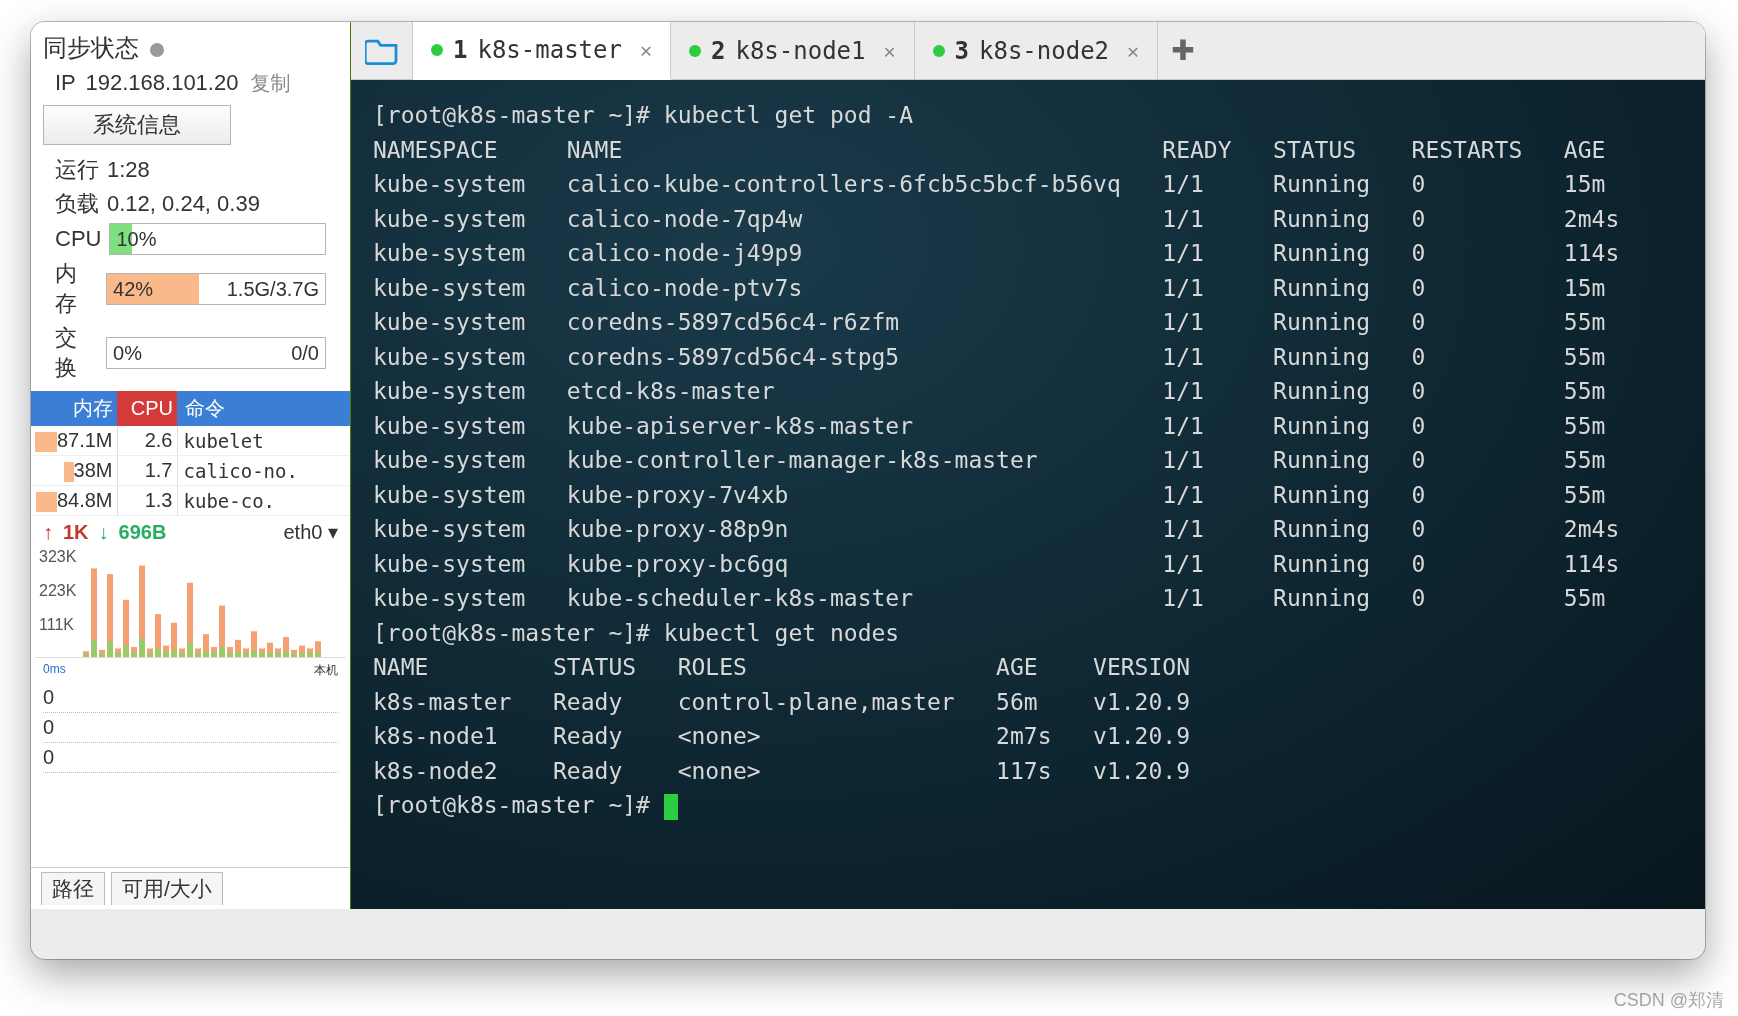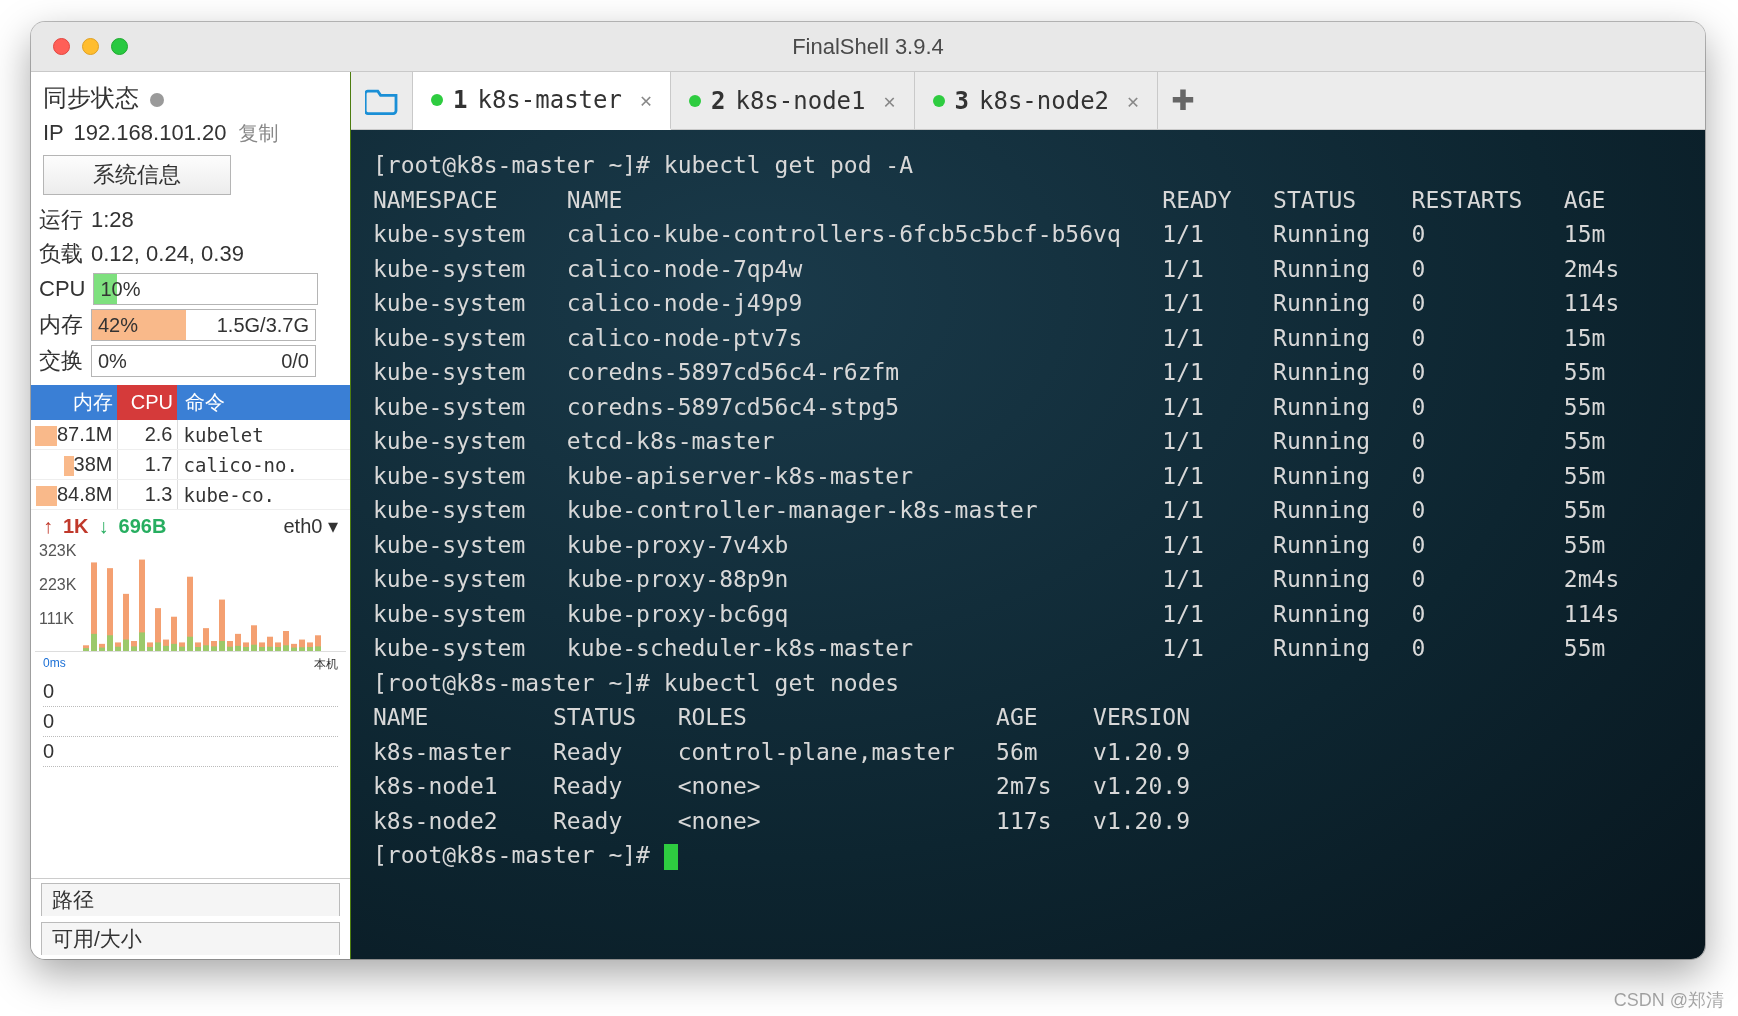--- a/index.html
+++ b/index.html
@@ -40,32 +40,32 @@
   width: 320px;
   background: #fff;
   border-right: 1px solid #4d7c0f;
   font-size: 22px;
   color: #333;
   display: flex;
   flex-direction: column;
 }
 .sb-sync { font-size: 24px; font-weight: 500; padding: 10px 12px 6px; }
 .sb-sync .grey-dot { display: inline-block; width: 14px; height: 14px; background: #9a9a9a; border-radius: 50%; margin-left: 4px; vertical-align: middle; }
-.sb-ip { padding: 0 12px 8px; font-size: 22px; }
+.sb-ip { padding: 0 24px 8px; font-size: 22px; }
 .sb-ip .copy { color: #888; font-size: 20px; margin-left: 6px; }
 .sysinfo-btn {
   margin: 0 12px 8px;
   padding: 4px 0;
   width: 188px;
   text-align: center;
   border: 1px solid #b5b5b5;
   background: linear-gradient(#fdfdfd,#ececec);
   font-size: 22px;
 }
-.metric { padding: 2px 8px; font-size: 22px; display: flex; align-items: center; gap: 8px; }
+.metric { padding: 2px 24px; font-size: 22px; display: flex; align-items: center; gap: 8px; }
 .bar { height: 32px; border: 1px solid #b5b5b5; position: relative; font-size: 20px; display: flex; align-items: center; }
 .bar .fill { position: absolute; left: 0; top: 0; bottom: 0; }
 .bar .txt { position: relative; z-index: 1; padding: 0 6px; }
 .bar.cpu { width: 225px; }
 .bar.cpu .fill { background: #7ee07e; }
 .bar.mem { width: 225px; }
 .bar.mem .fill { background: #f9b98a; }
 .bar.swap { width: 225px; }
 .bar .right { margin-left: auto; padding-right: 6px; }
 .proc-table { margin: 6px 0 0; width: 100%; border-collapse: collapse; font-size: 20px; }
@@ -82,21 +82,21 @@
 .net-row .up { color:#c0392b; font-weight:bold; }
 .net-row .dn { color:#27ae60; font-weight:bold; }
 .net-row .if { margin-left:auto; }
 .chart { height: 110px; margin: 0 4px; position: relative; border-bottom:1px solid #ddd; }
 .chart .ylab { position:absolute; left:4px; font-size:16px; color:#555; }
 .ping { padding: 4px 12px; display:flex; font-size:12px; }
 .ping .lbl { color:#1a6fd6; }
 .ping .local { margin-left:auto; }
 .zero-list { padding: 0 12px; font-size:20px; color:#333; }
 .zero-list div { border-bottom: 1px dotted #bbb; padding:3px 0; }
-.bottom-tabs { margin-top:auto; padding:4px 10px; font-size:21px; border-top:1px solid #ccc; display:flex; gap:6px;flex-direction:column; }
+.bottom-tabs { margin-top:auto; padding:4px 10px; font-size:21px; border-top:1px solid #ccc; display:flex; gap:6px; }
 .bottom-tabs span { border:1px solid #bbb; border-bottom:none; padding:2px 10px; background:#f5f5f5; }
 
 .main { flex:1; display:flex; flex-direction:column; background:#fff; }
 .tabbar { height:58px; background:#ececec; border-bottom:1px solid #c9c9c9; display:flex; align-items:stretch; }
 .folder-btn { width:62px; display:flex; align-items:center; justify-content:center; border-right:1px solid #c9c9c9; }
 .folder-btn svg { width:34px; height:28px; }
 .tab { display:flex; align-items:center; gap:10px; padding:0 18px; font-size:24px; color:#333; border-right:1px solid #c9c9c9; position:relative; font-family: Menlo, monospace; }
 .tab.active { background:#fff; border-bottom:2px solid #fff; margin-bottom:-1px; }
 .tab .g { width:12px; height:12px; background:#2ecc40; border-radius:50%; }
 .tab .num { font-weight:bold; }
@@ -114,28 +114,20 @@
   overflow: hidden;
   line-height: 1.5;
 }
 .cursor { display:inline-block; width:14px; height:26px; background:#2ecc40; vertical-align:middle; }
 .watermark { position:absolute; right:14px; bottom:4px; font-size:18px; color:rgba(0,0,0,0.35); }
 </style>
 </head>
 <body>
 
 <div class="window">
-  <div class="titlebar">
-    <div class="traffic">
-      <div class="dot red"></div>
-      <div class="dot yellow"></div>
-      <div class="dot green"></div>
-    </div>
-    <div class="title">FinalShell 3.9.4</div>
-  </div>
   <div class="content">
     <div class="sidebar">
       <div class="sb-sync">
         <span>同步状态</span>
         <span class="grey-dot"></span>
       </div>
       <div class="sb-ip">
         <span>IP</span>
         <span style="margin-left:4px;">192.168.101.20</span>
         <span class="copy">复制</span>

